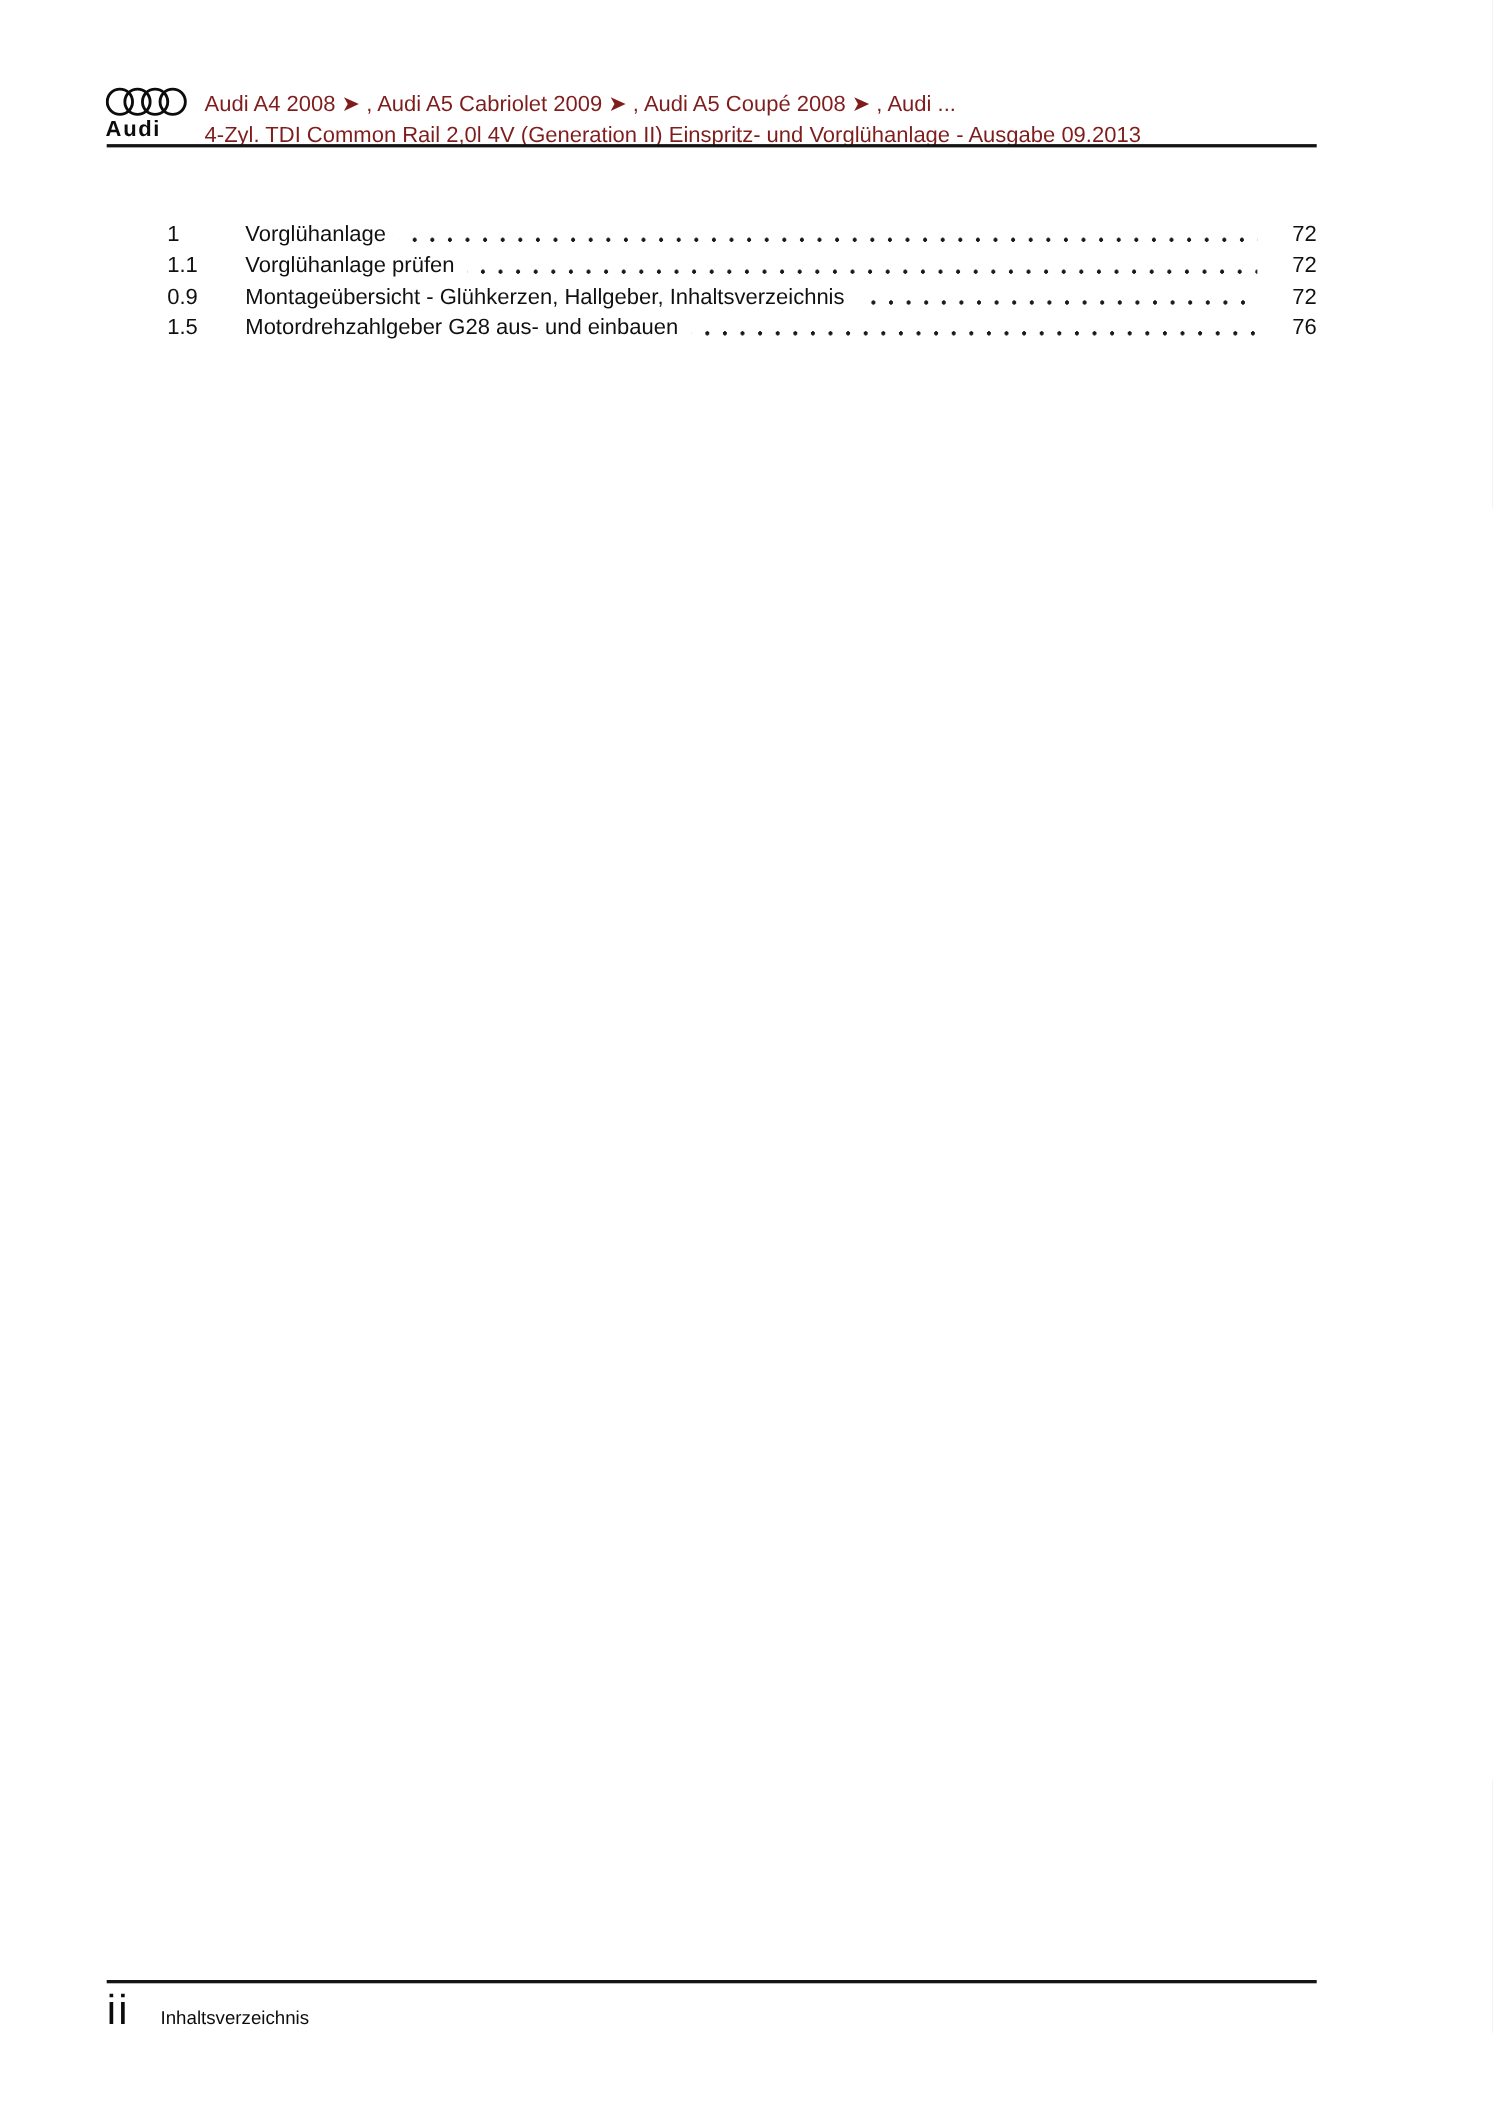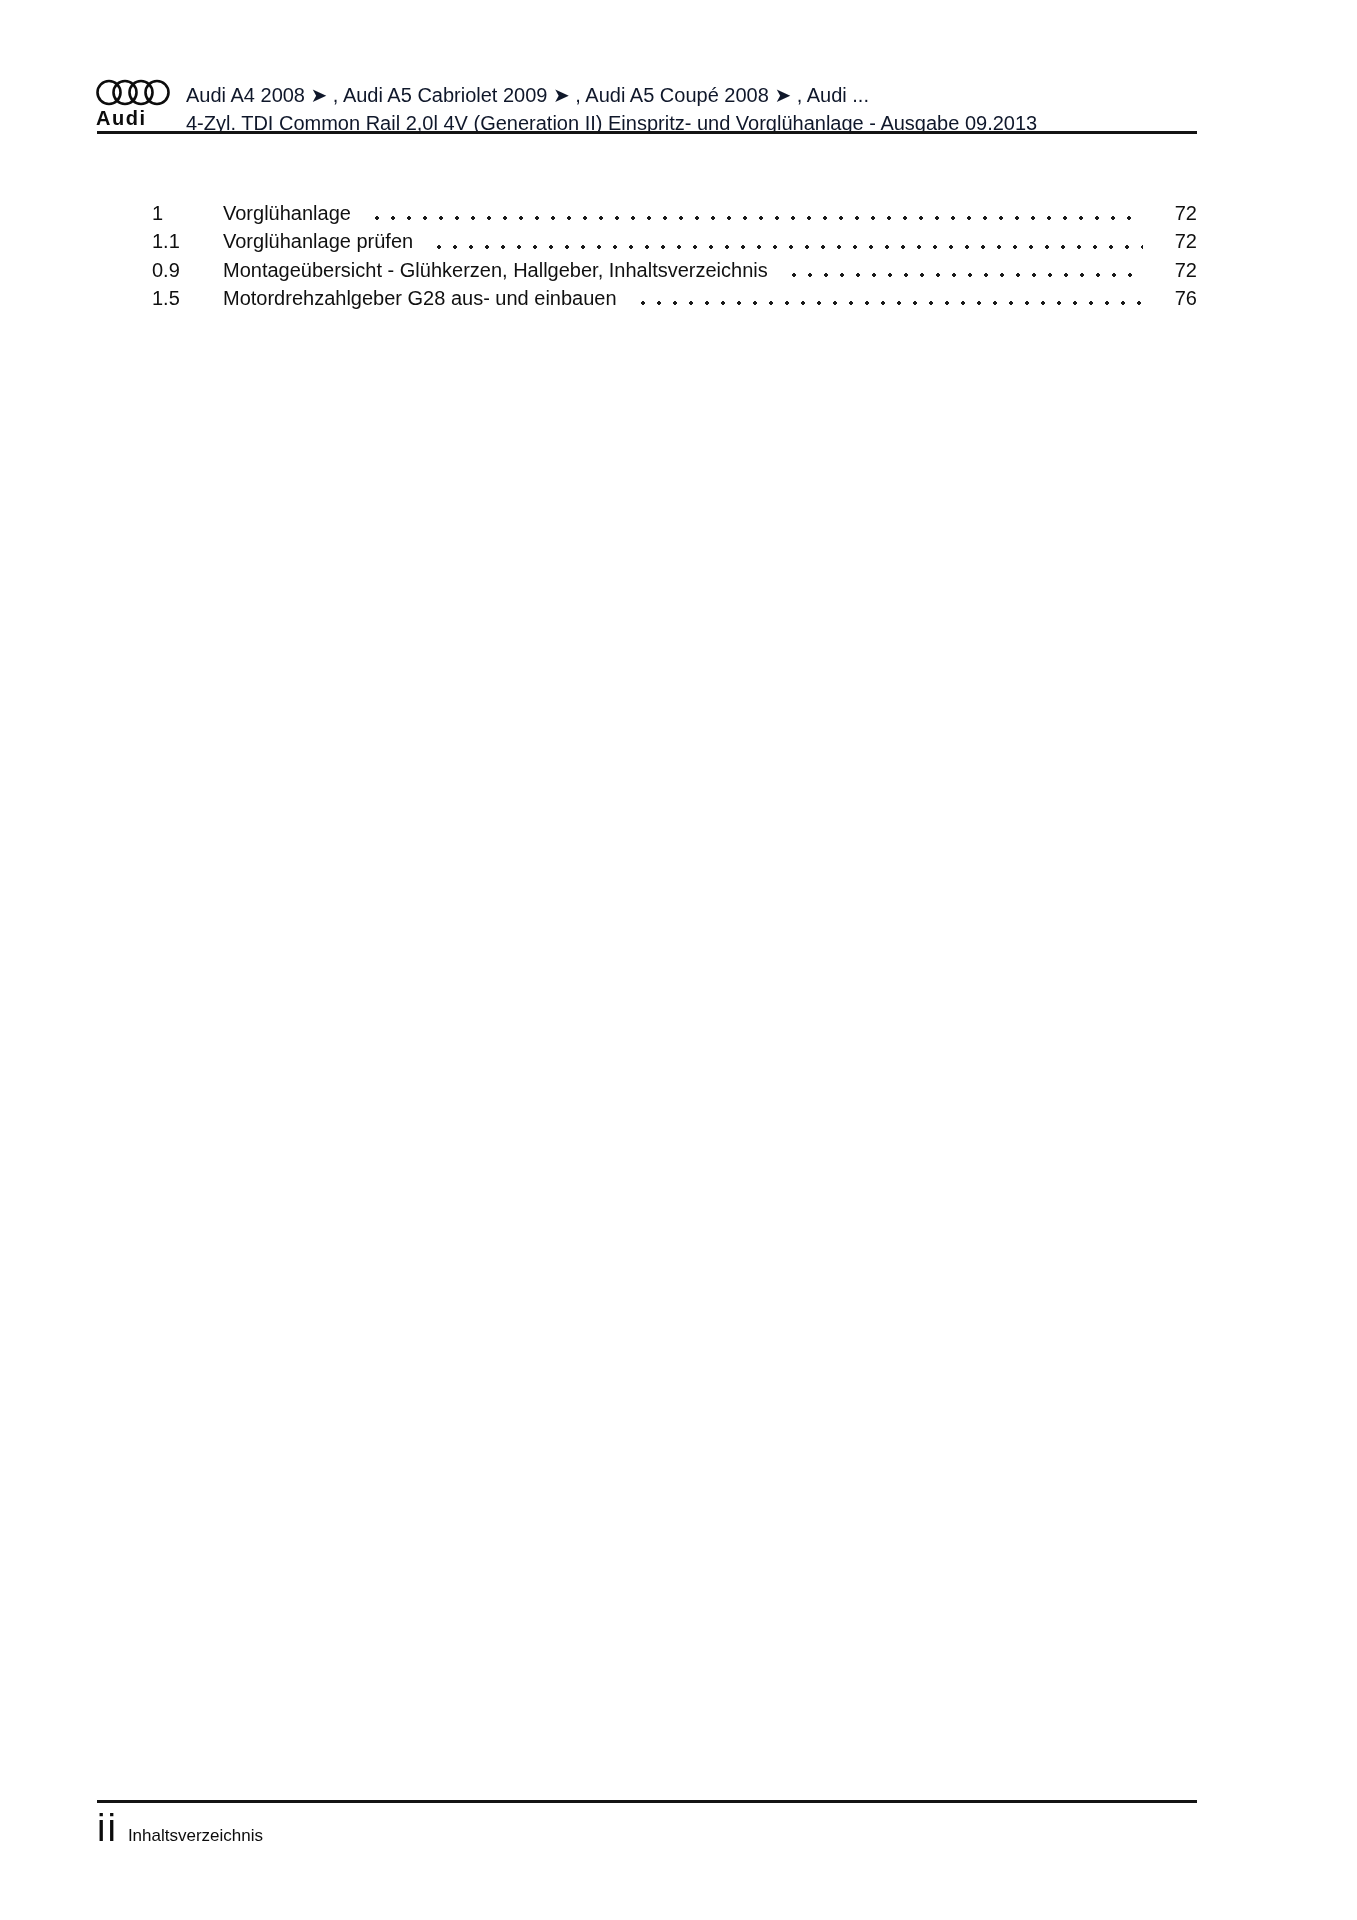--- a/index.html
+++ b/index.html
@@ -39,21 +39,21 @@
     color: #0c0c0c;
   }
   .header-text {
     position: absolute;
     left: 186px;
     top: 82px;
     width: 1020px;
     font-size: 20px;
     line-height: 27.5px;
     white-space: nowrap;
-    color: #0f172a;
+    color: #7f1d1d;
   }
   .header-rule {
     position: absolute;
     left: 97px;
     top: 131px;
     width: 1100px;
     height: 3px;
     background: #141414;
   }
 
@@ -103,21 +103,21 @@
     width: 1100px;
     height: 3px;
     background: #141414;
   }
   .footer-content {
     position: absolute;
     left: 97px;
     top: 1809px;
     display: flex;
     align-items: baseline;
-    column-gap: 10px;
+    column-gap: 28px;
     color: #0c0c0c;
   }
   .footer-page {
     font-size: 38px;
     line-height: 1;
     letter-spacing: 2px;
   }
   .footer-label {
     font-size: 17px;
   }

